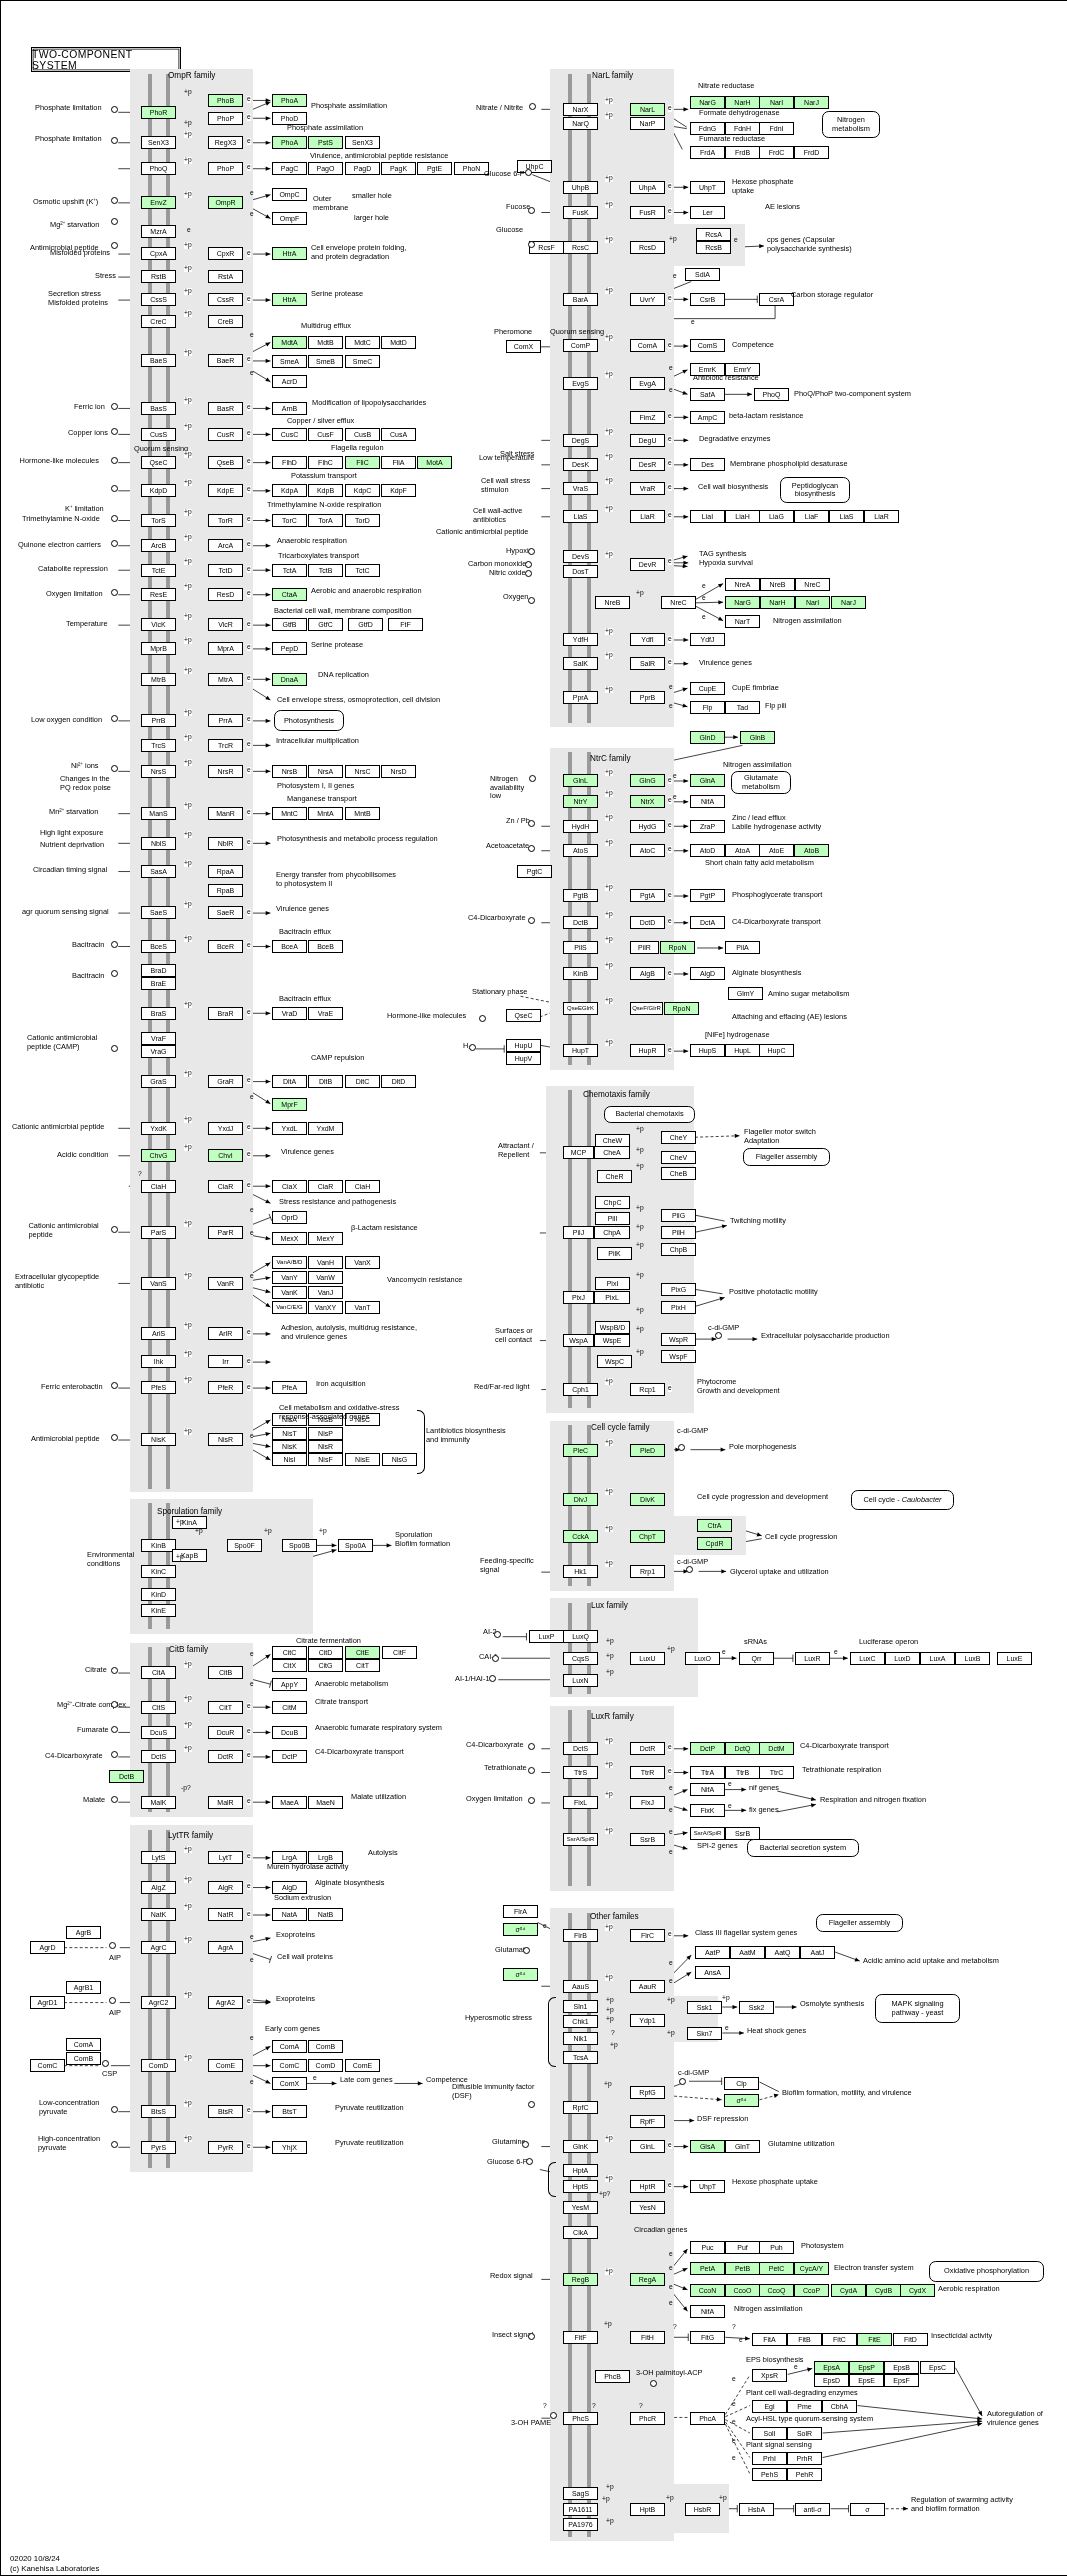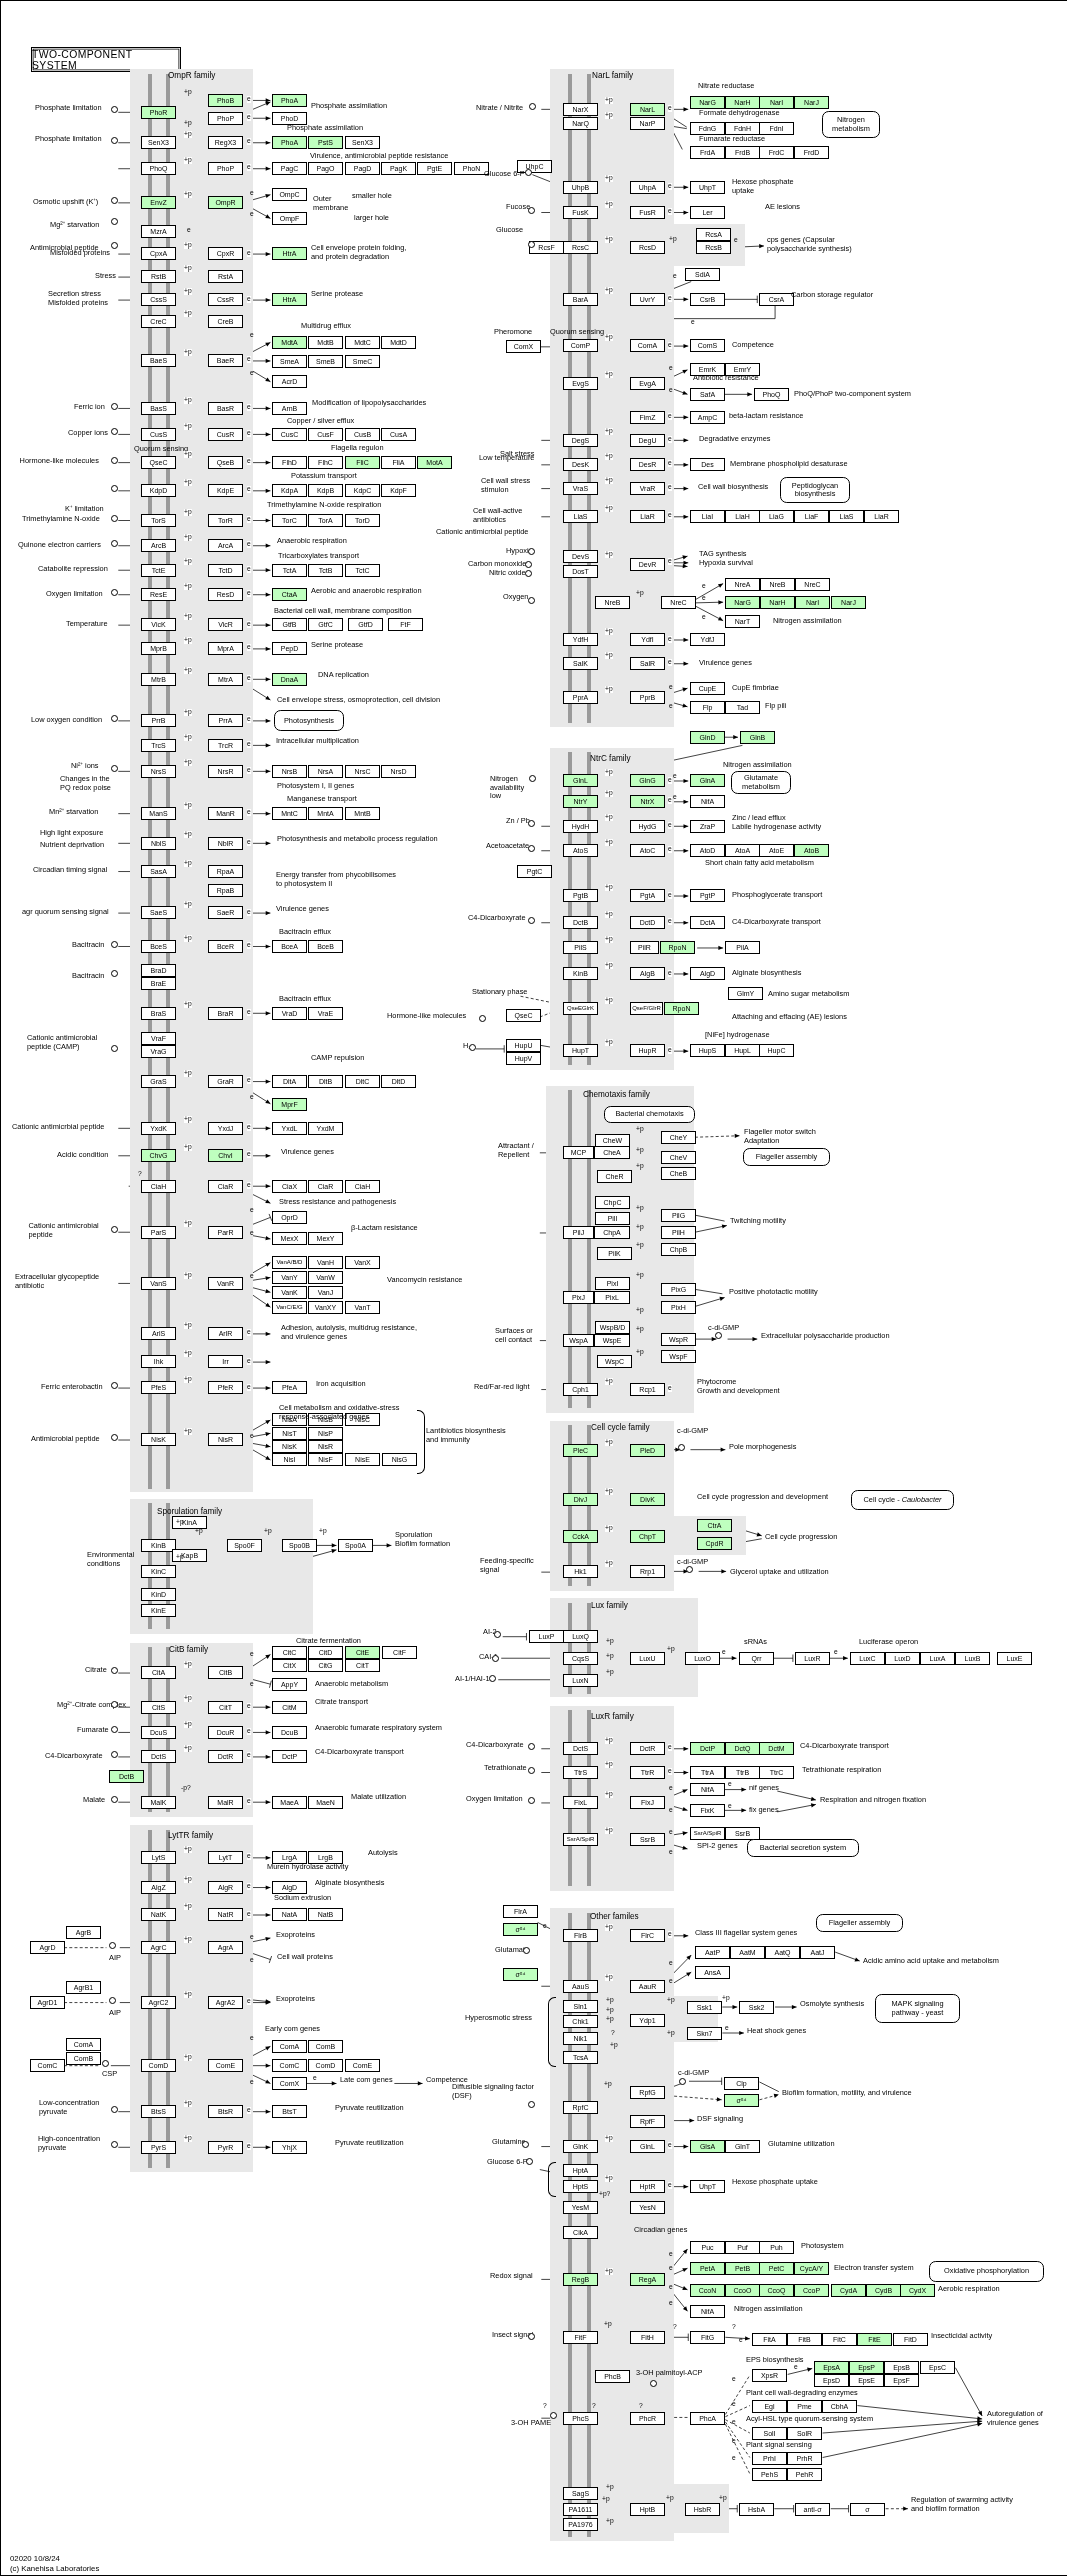--- a/index.html
+++ b/index.html
@@ -1531,21 +1531,21 @@
     <div class="lbl" style="left: 479px; top: 1556px;">Feeding-specific
 signal</div>
     <div class="lbl" style="left: 482px; top: 1627px;">AI-2</div>
     <div class="lbl" style="left: 478px; top: 1652px;">CAI-1</div>
     <div class="lbl" style="left: 454px; top: 1674px;">AI-1/HAI-1</div>
     <div class="lbl" style="left: 465px; top: 1740px;">C4-Dicarboxyrate</div>
     <div class="lbl" style="left: 483px; top: 1763px;">Tetrathionate</div>
     <div class="lbl" style="left: 465px; top: 1794px;">Oxygen limitation</div>
     <div class="lbl" style="left: 494px; top: 1945px;">Glutamate</div>
     <div class="lbl" style="left: 464px; top: 2013px;">Hyperosmotic stress</div>
-    <div class="lbl" style="left: 451px; top: 2082px;">Diffusible signaling factor
+    <div class="lbl" style="left: 451px; top: 2082px;">Diffusible immunity factor
 (DSF)</div>
     <div class="lbl" style="left: 491px; top: 2137px;">Glutamine</div>
     <div class="lbl" style="left: 486px; top: 2157px;">Glucose 6-P</div>
     <div class="lbl" style="left: 489px; top: 2271px;">Redox signal</div>
     <div class="lbl" style="left: 491px; top: 2330px;">Insect signal</div>
     <div class="lbl" style="left: 510px; top: 2418px;">3-OH PAME</div>
     <div class="lbl" style="left: 697px; top: 81px;">Nitrate reductase</div>
     <div class="lbl" style="left: 698px; top: 108px;">Formate dehydrogenase</div>
     <div class="lbl" style="left: 698px; top: 134px;">Fumarate reductase</div>
     <div class="lbl" style="left: 731px; top: 177px;">Hexose phosphate
@@ -1598,21 +1598,21 @@
     <div class="lbl" style="left: 748px; top: 1783px;">nif genes</div>
     <div class="lbl" style="left: 748px; top: 1805px;">fix genes</div>
     <div class="lbl" style="left: 819px; top: 1795px;">Respiration and nitrogen fixation</div>
     <div class="lbl" style="left: 696px; top: 1841px;">SPI-2 genes</div>
     <div class="lbl" style="left: 694px; top: 1928px;">Class III flagellar system genes</div>
     <div class="lbl" style="left: 862px; top: 1956px;">Acidic amino acid uptake and metabolism</div>
     <div class="lbl" style="left: 799px; top: 1999px;">Osmolyte synthesis</div>
     <div class="lbl" style="left: 746px; top: 2026px;">Heat shock genes</div>
     <div class="lbl" style="left: 677px; top: 2068px;">c-di-GMP</div>
     <div class="lbl" style="left: 781px; top: 2088px;">Biofilm formation, motility, and virulence</div>
-    <div class="lbl" style="left: 696px; top: 2114px;">DSF signaling</div>
+    <div class="lbl" style="left: 696px; top: 2114px;">DSF repression</div>
     <div class="lbl" style="left: 767px; top: 2139px;">Glutamine utilization</div>
     <div class="lbl" style="left: 731px; top: 2177px;">Hexose phosphate uptake</div>
     <div class="lbl" style="left: 633px; top: 2225px;">Circadian genes</div>
     <div class="lbl" style="left: 800px; top: 2241px;">Photosystem</div>
     <div class="lbl" style="left: 833px; top: 2263px;">Electron transfer system</div>
     <div class="lbl" style="left: 937px; top: 2284px;">Aerobic respiration</div>
     <div class="lbl" style="left: 733px; top: 2304px;">Nitrogen assimilation</div>
     <div class="lbl" style="left: 930px; top: 2331px;">Insecticidal activity</div>
     <div class="lbl" style="left: 745px; top: 2355px;">EPS biosynthesis</div>
     <div class="lbl" style="left: 635px; top: 2368px;">3-OH palmitoyl-ACP</div>

